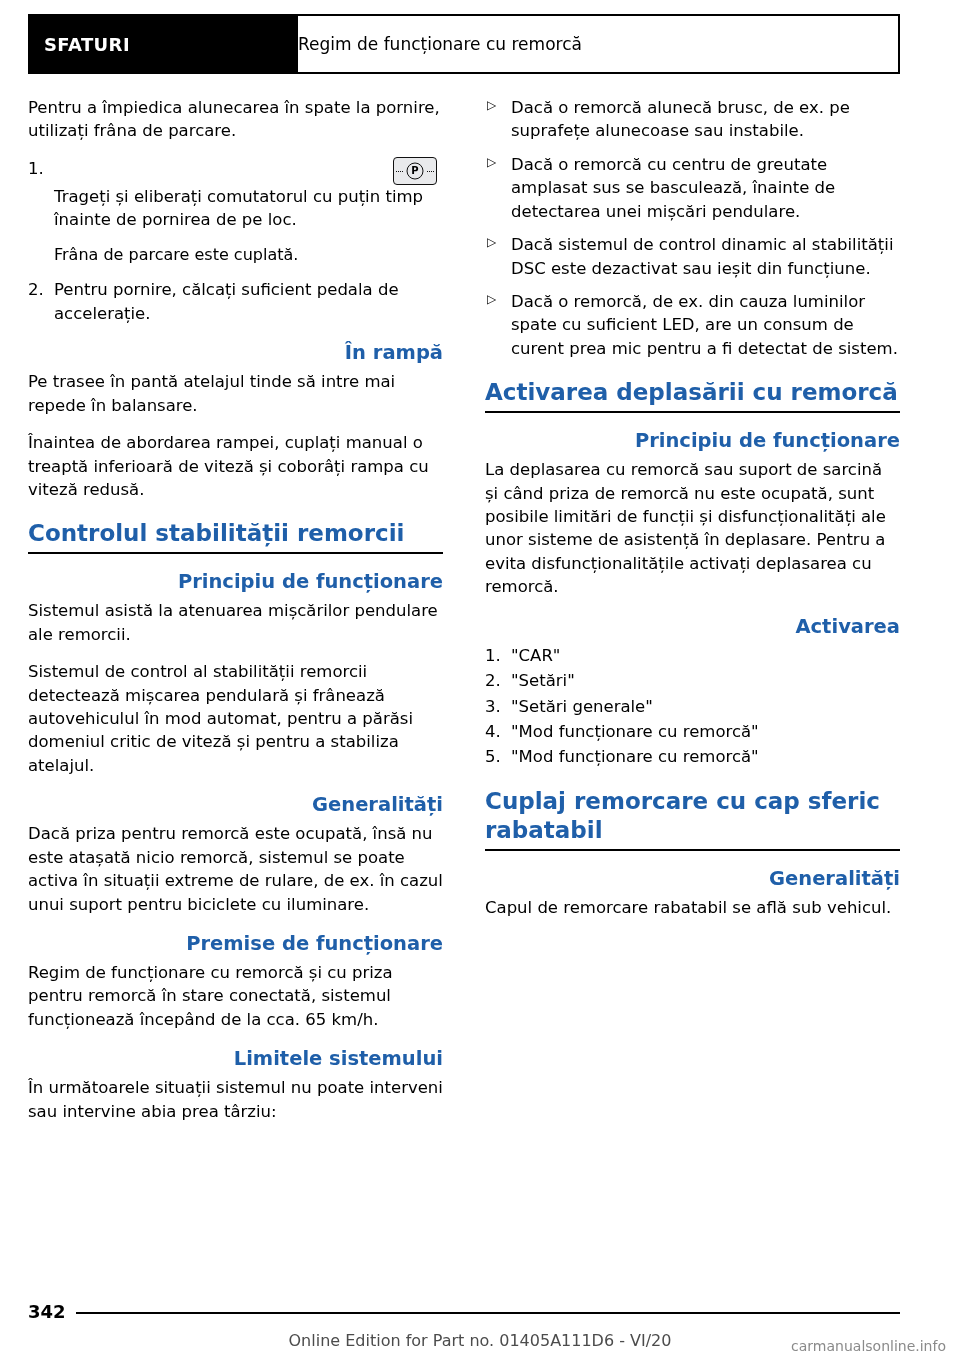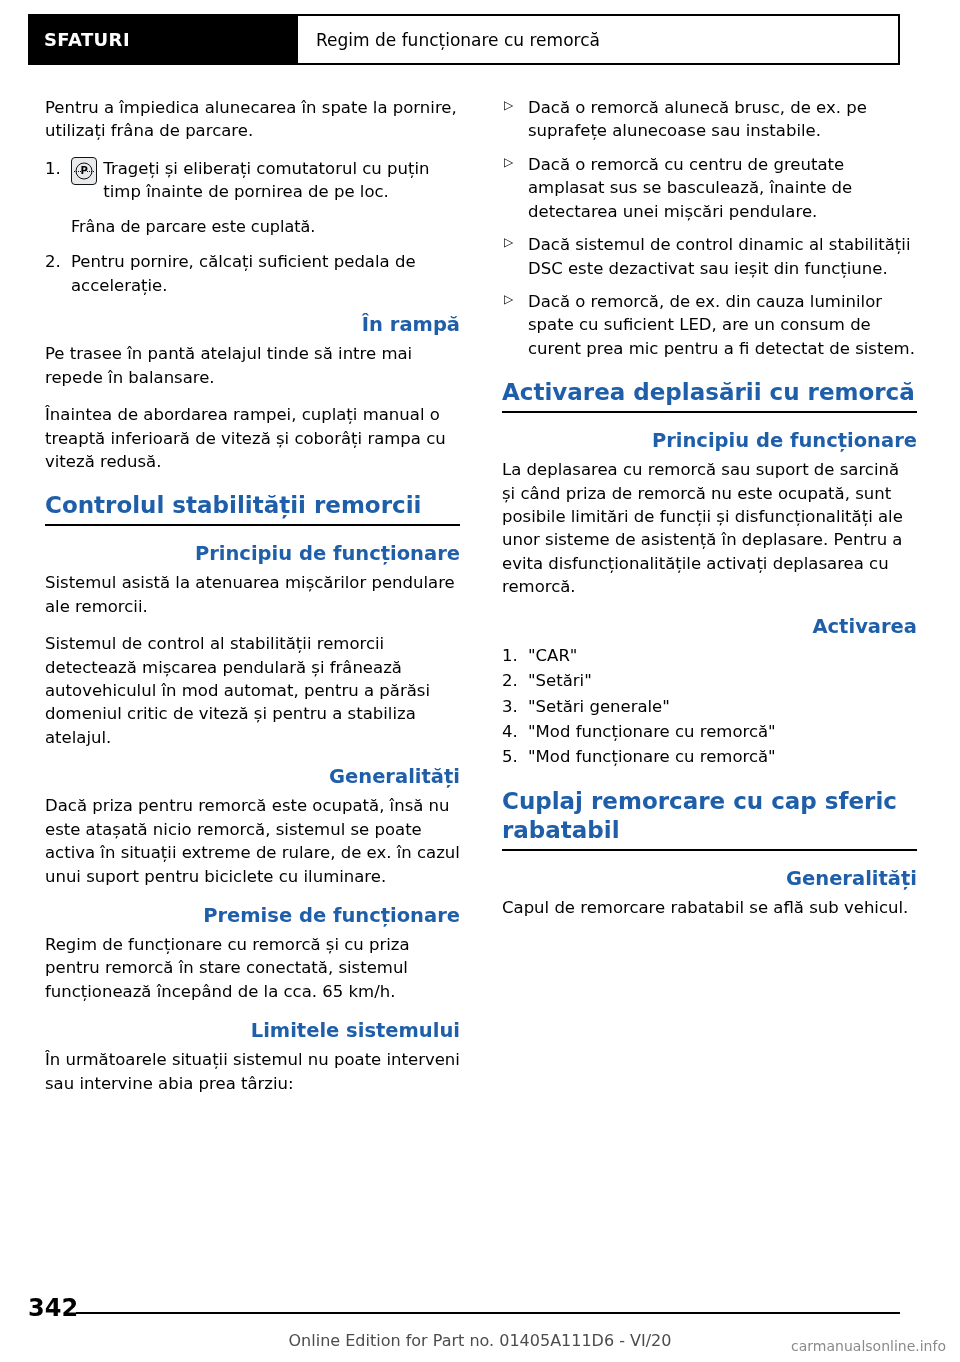--- a/index.html
+++ b/index.html
@@ -15,21 +15,21 @@
     color: #000000;
     overflow: hidden;
   }
 
   
   .header {
     position: absolute;
     top: 14px;
     left: 28px;
     width: 872px;
-    height: 51px;
+    height: 60px;
     display: flex;
     align-items: stretch;
     border: 2px solid #000;
     box-sizing: border-box;
   }
   .header-left {
     background: #000000;
     color: #ffffff;
     width: 268px;
     display: flex;
@@ -39,31 +39,29 @@
     font-size: 18px;
     font-weight: bold;
     letter-spacing: 0.4px;
   }
   .header-right {
     background: #ffffff;
     color: #000000;
     flex: 1;
     display: flex;
     align-items: center;
-    padding-left: 18px;
     box-sizing: border-box;
     font-size: 17px;
   }
 
   
   .col {
     position: absolute;
     top: 96px;
     width: 415px;
-    margin-left: 17px;
   }
   .col-left { left: 28px; }
   .col-right { left: 485px; }
 
   p.body {
     font-size: 16.5px;
     line-height: 1.42;
     margin: 0 0 14px 0;
   }
 
@@ -174,29 +172,30 @@
     top: 50%;
     width: 7px;
     height: 0;
     border-top: 1.8px dotted #111;
   }
   .pbrake-icon .dashl { left: 2px; }
   .pbrake-icon .dashr { right: 2px; }
 
   .step-with-icon {
     display: flex;
-    align-items: flex-start;
+    align-items: flex-end;
+    flex-direction: column;
   }
 
   
   .page-number {
     position: absolute;
     left: 28px;
     bottom: 40px;
-    font-size: 24px;
+    font-size: 18px;
     font-weight: bold;
   }
   .footer-rule {
     position: absolute;
     left: 76px;
     bottom: 48px;
     width: 824px;
     height: 2px;
     background: #000;
   }

